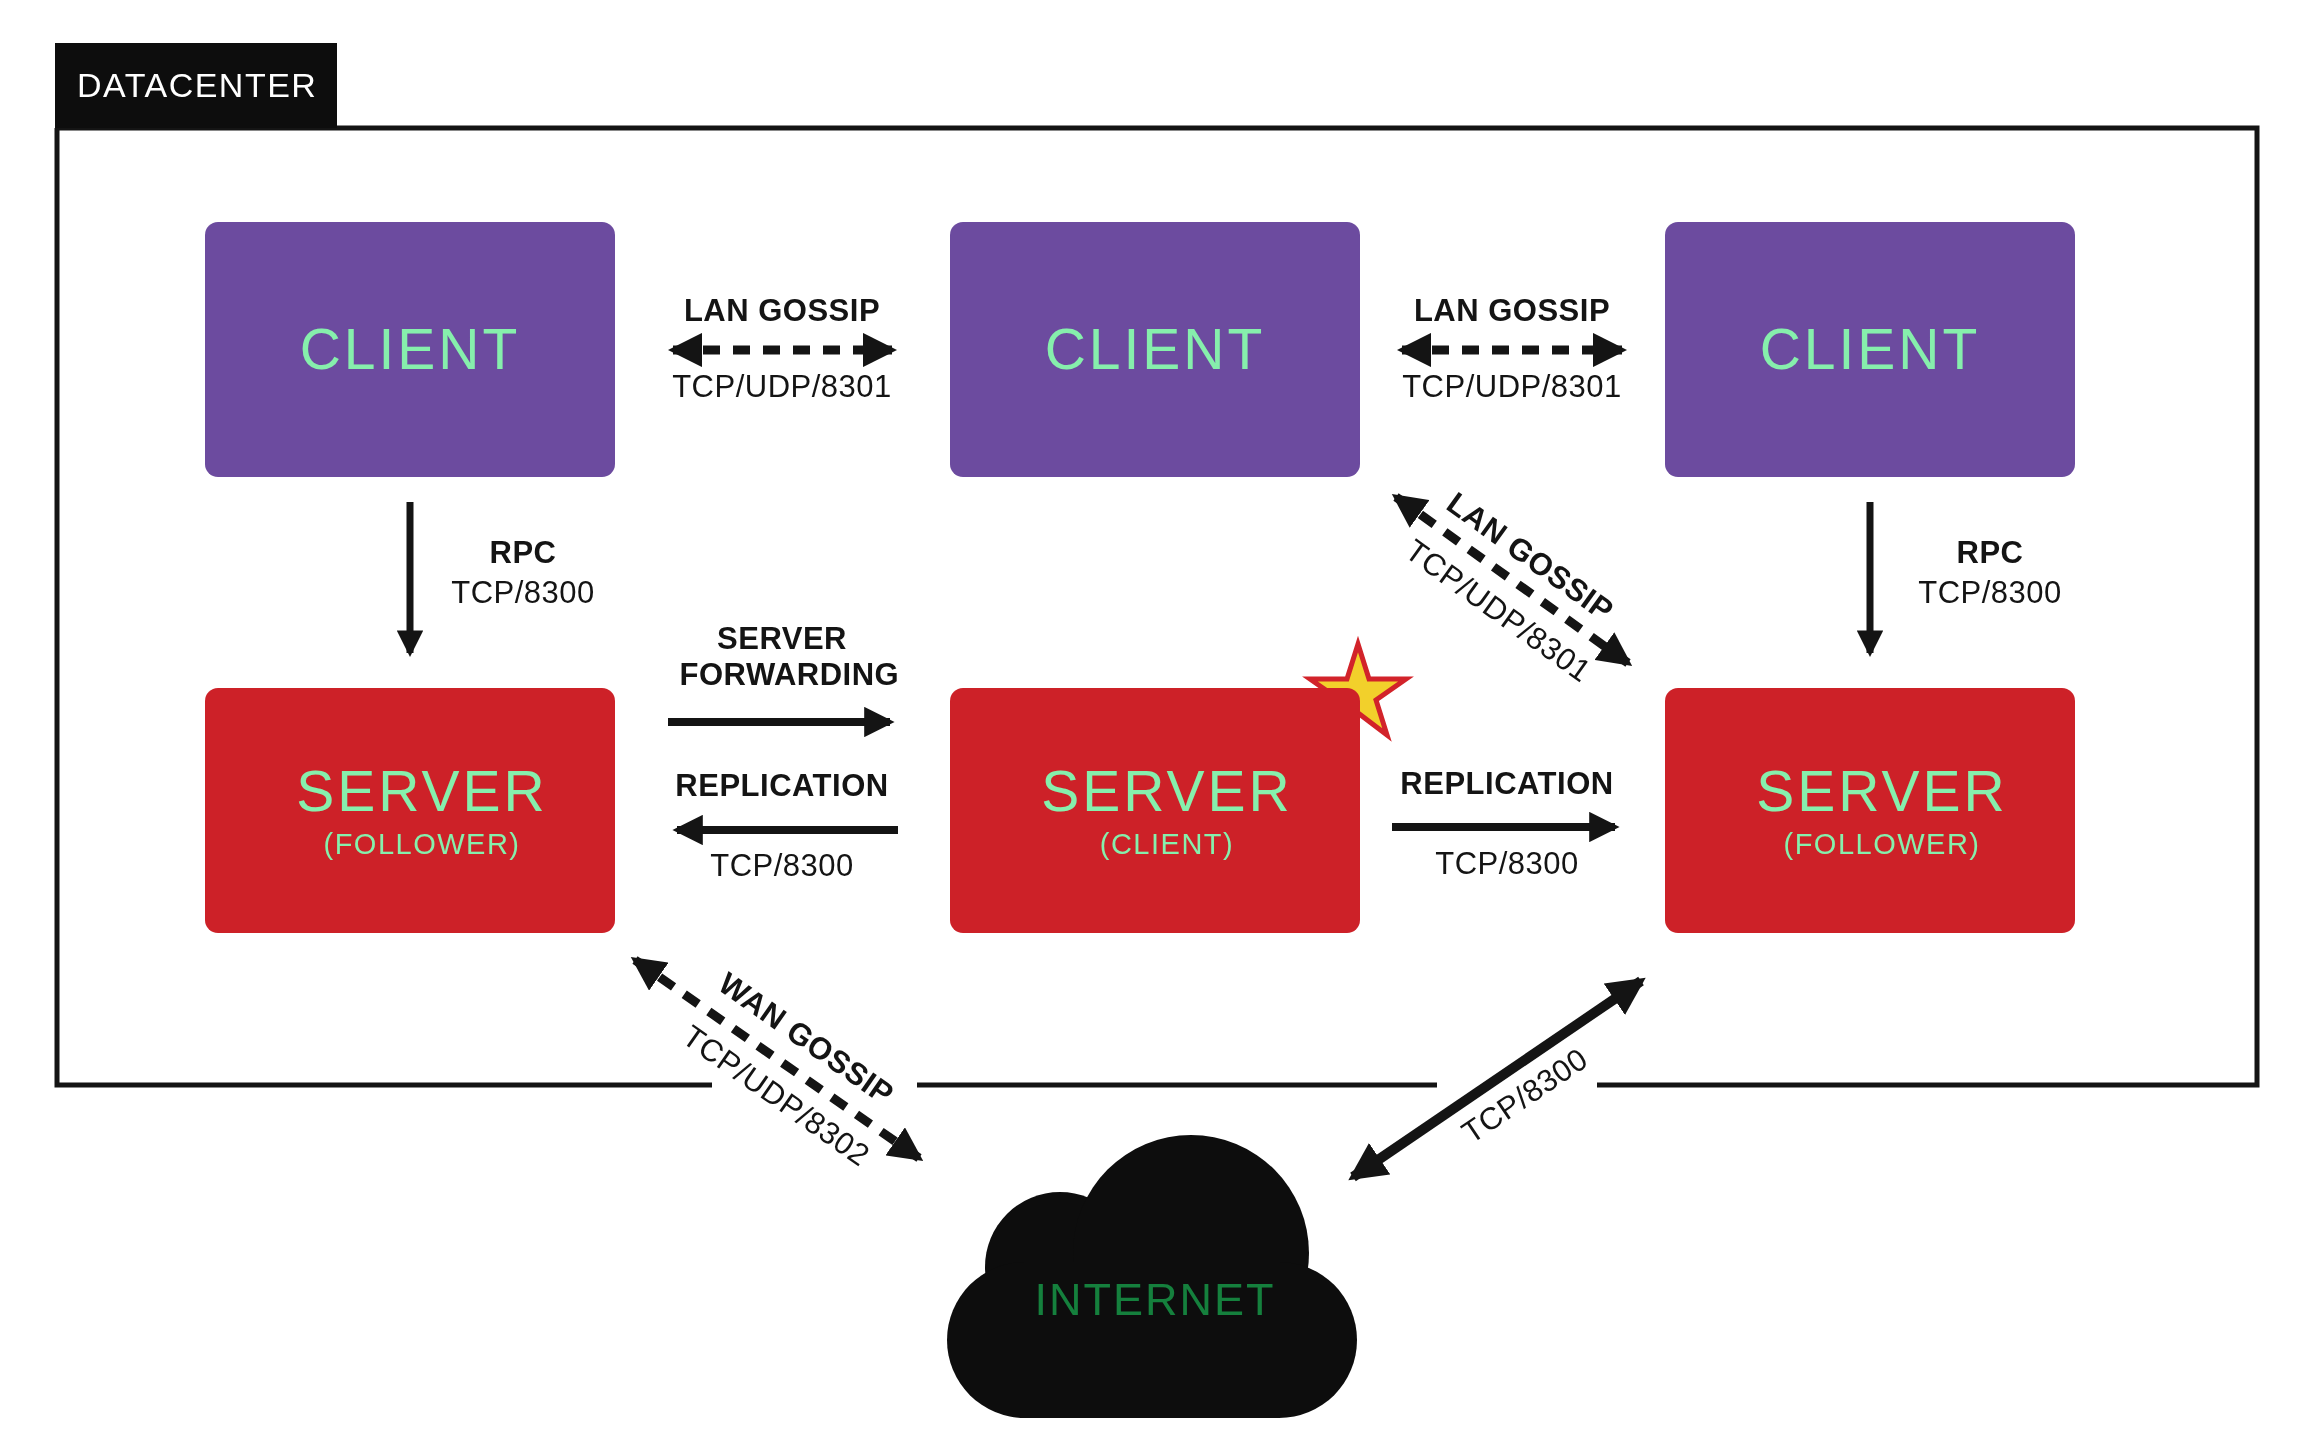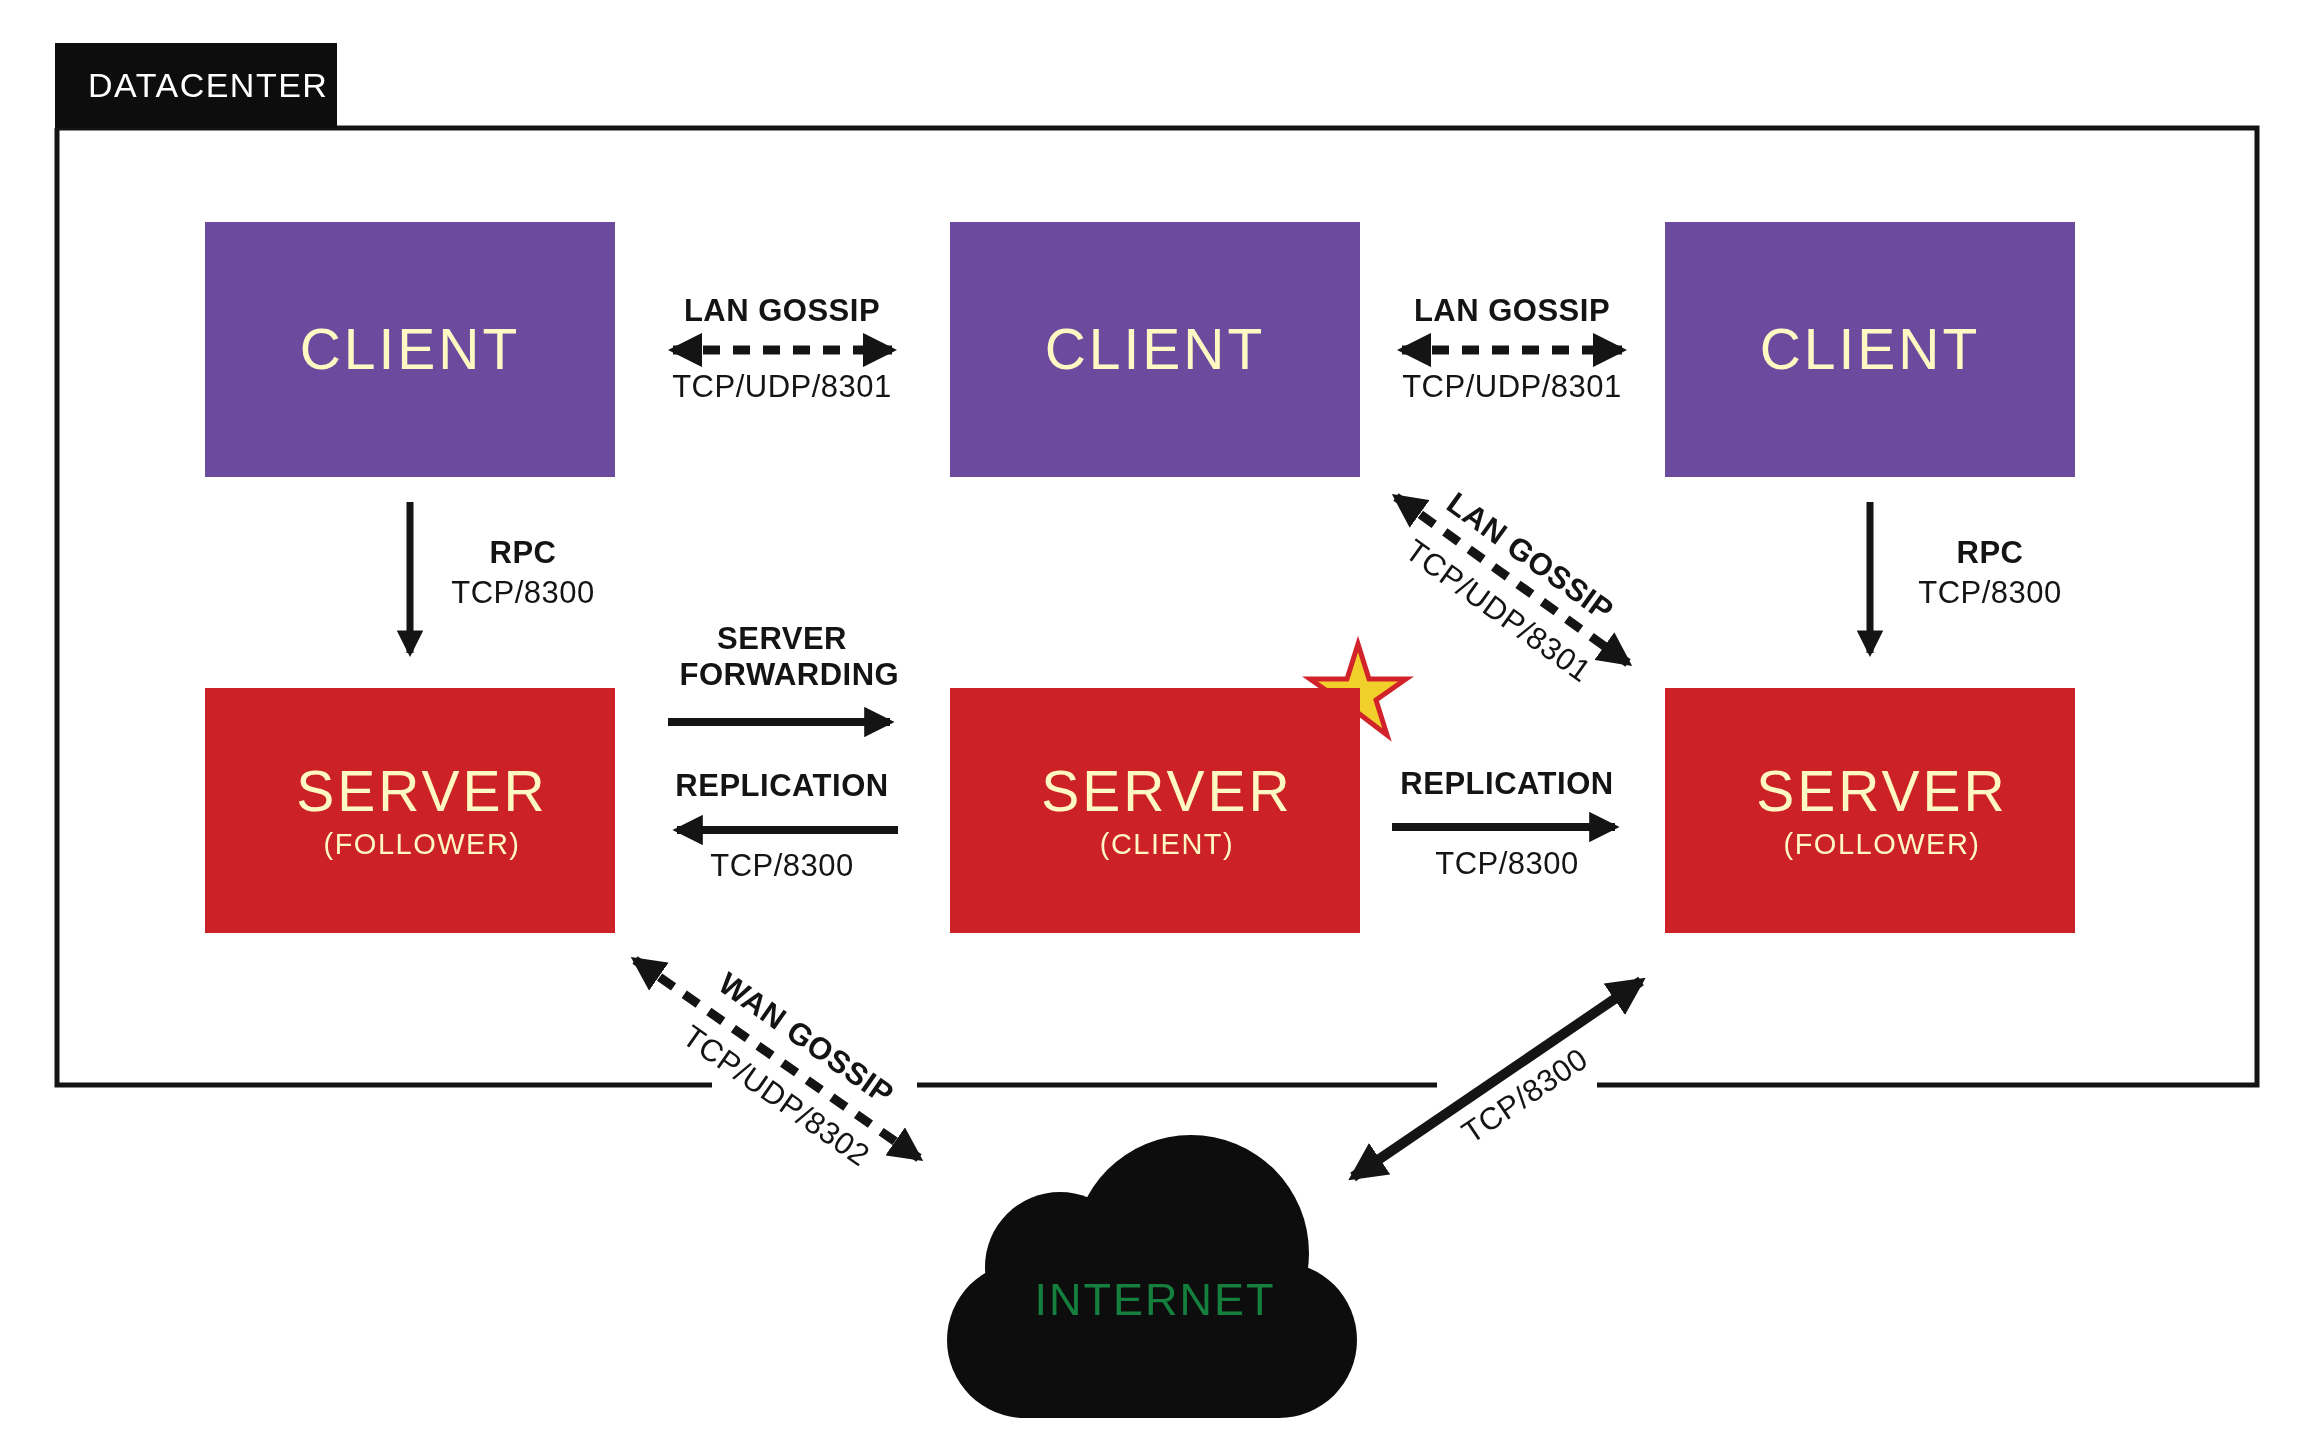--- a/index.html
+++ b/index.html
@@ -14,31 +14,31 @@
   html,body{margin:0;padding:0;}
   body{
     width:2315px;height:1437px;position:relative;background:#fff;
     font-family:"Liberation Sans", sans-serif;color:var(--ink);
     overflow:hidden;
   }
   svg.layer{position:absolute;left:0;top:0;width:2315px;height:1437px;}
   
   .node{
     position:absolute;display:flex;flex-direction:column;align-items:center;
-    justify-content:center;color:#fef9c3;text-align:center;
+    justify-content:center;color:#86efac;text-align:center;border-radius:13px;
   }
   .node.client{background:var(--client);}
   .node.server{background:var(--server);padding-left:24px;}
   .node .title{font-size:57px;font-weight:400;letter-spacing:3px;line-height:1;}
   .node .role{font-size:29px;font-weight:400;letter-spacing:1.5px;margin-top:10px;line-height:1;text-align:center;}
   
   .dc-label{
     position:absolute;left:55px;top:43px;width:282px;height:85px;
     background:var(--panel);color:#fff;display:flex;align-items:center;
-    padding-left:33px;font-size:34px;letter-spacing:1.5px;
+    padding-left:22px;font-size:34px;letter-spacing:1.5px;
   }
   
   .lbl{
     position:absolute;transform:translate(-50%,-50%);white-space:nowrap;
     text-align:center;color:var(--ink);line-height:1.15;
   }
   .lbl.b{font-weight:700;font-size:31px;letter-spacing:0.5px;}
   .lbl.r{font-weight:400;font-size:31px;letter-spacing:0.5px;}
   .lbl.wrap{white-space:normal;width:205px;}
   .internet-label{

